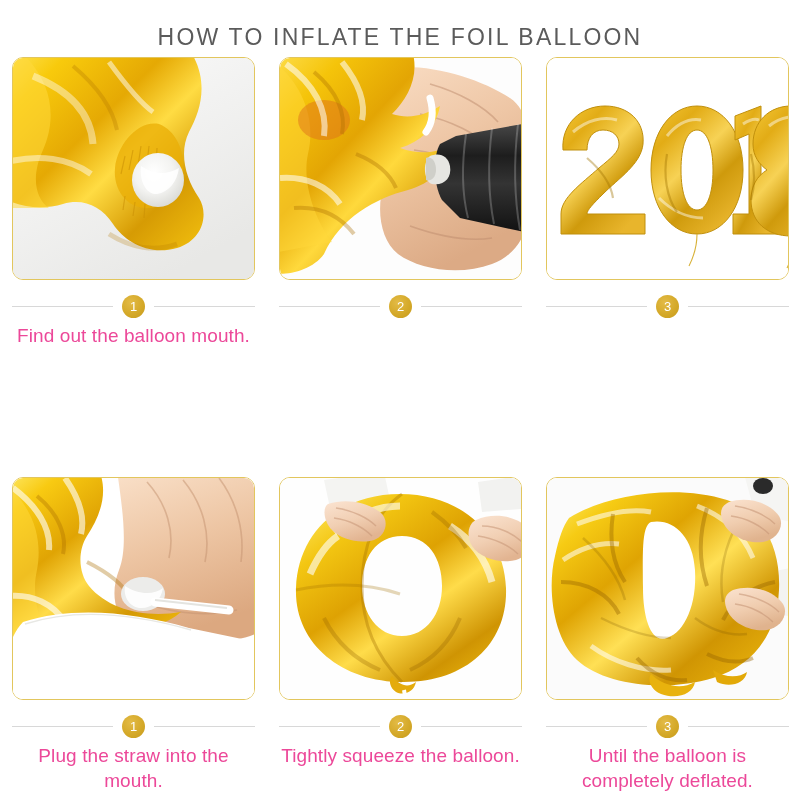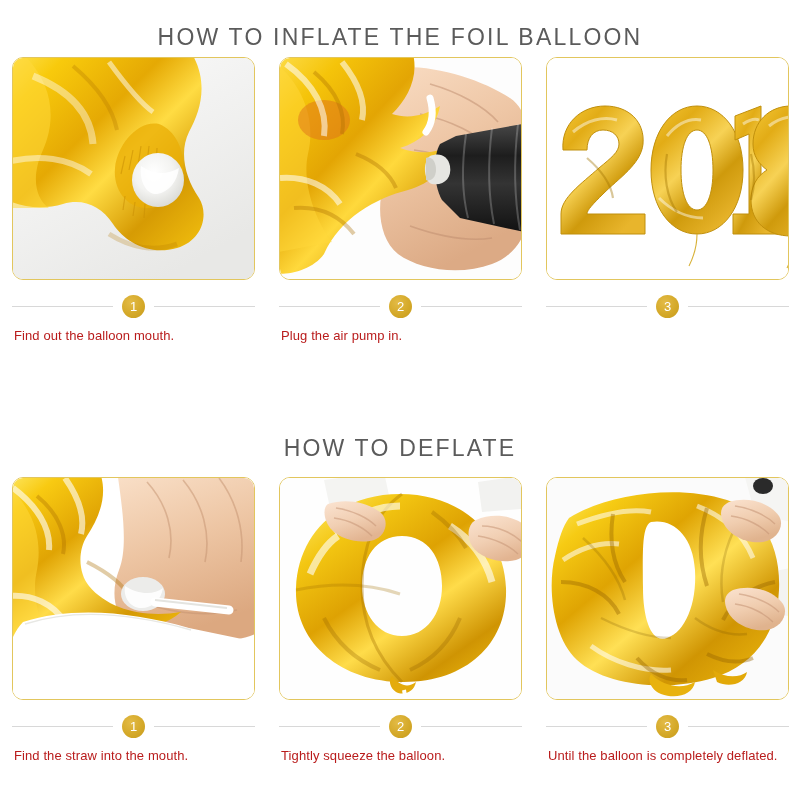--- a/index.html
+++ b/index.html
@@ -78,22 +78,23 @@
     color: #ffffff;
     font-size: 13px;
     line-height: 23px;
     text-align: center;
     margin: 0 9px;
     font-weight: 400;
   }
 
   
   .caption {
-    color: #b91c1c;
-    font-size: 13px;
+    text-align: center;
+    color: #ec4899;
+    font-size: 19px;
     line-height: 25px;
     letter-spacing: 0.1px;
     padding: 0 2px;
   }
   .bg-soft { background: linear-gradient(160deg,#fbfbfb 0%,#f1f1f0 55%,#e9e9e7 100%); }
   .bg-white { background: #ffffff; }
 </style>
 </head>
 <body>
 
@@ -230,21 +231,20 @@
                      C144,124 142,104 150,98 Z" fill="#e6e6e2"></path>
             <path d="M146,100 C152,98 156,104 156,112 C156,120 150,124 146,122 Z" fill="#cfcfc9"></path>
           </svg>
         </div>
       </div>
       <div class="divider-row">
         <span class="rule"></span>
         <span class="badge">2</span>
         <span class="rule"></span>
       </div>
-      <p class="caption">Plug the air pump in.</p>
     </div>
 
     <div class="step">
       <div class="photo">
         <div class="scene bg-white">
           <svg viewBox="0 0 243 223" width="243" height="223" preserveAspectRatio="none">
             <defs>
               <linearGradient id="g3a" x1="0" y1="0" x2="0.7" y2="1">
                 <stop offset="0%" stop-color="#f5c93a"></stop>
                 <stop offset="25%" stop-color="#e2ac16"></stop>
@@ -296,21 +296,20 @@
         </div>
       </div>
       <div class="divider-row">
         <span class="rule"></span>
         <span class="badge">3</span>
         <span class="rule"></span>
       </div>
     </div>
   </div>
 
-  <h1 class="section-title" id="title-deflate">HOW TO DEFLATE</h1>
 
   <div class="steps" id="steps-deflate">
 
     <div class="step">
       <div class="photo">
         <div class="scene bg-white">
           <svg viewBox="0 0 243 223" width="243" height="223" preserveAspectRatio="none">
             <defs>
               <linearGradient id="g4a" x1="0" y1="0" x2="0.8" y2="1">
                 <stop offset="0%" stop-color="#fff07a"></stop>
@@ -362,21 +361,21 @@
                      C-12,196 -6,160 10,144 Z" fill="#ffffff"></path>
             <path d="M12,146 C62,130 122,136 178,152" stroke="#e8e8e4" stroke-width="1.4" fill="none"></path>
           </svg>
         </div>
       </div>
       <div class="divider-row">
         <span class="rule"></span>
         <span class="badge">1</span>
         <span class="rule"></span>
       </div>
-      <p class="caption">Find the straw into the mouth.</p>
+      <p class="caption">Plug the straw into the mouth.</p>
     </div>
 
     <div class="step">
       <div class="photo">
         <div class="scene bg-white">
           <svg viewBox="0 0 243 223" width="243" height="223" preserveAspectRatio="none">
             <defs>
               <linearGradient id="g5a" x1="0.1" y1="0" x2="0.9" y2="1">
                 <stop offset="0%" stop-color="#ffe761"></stop>
                 <stop offset="20%" stop-color="#f3c612"></stop>

